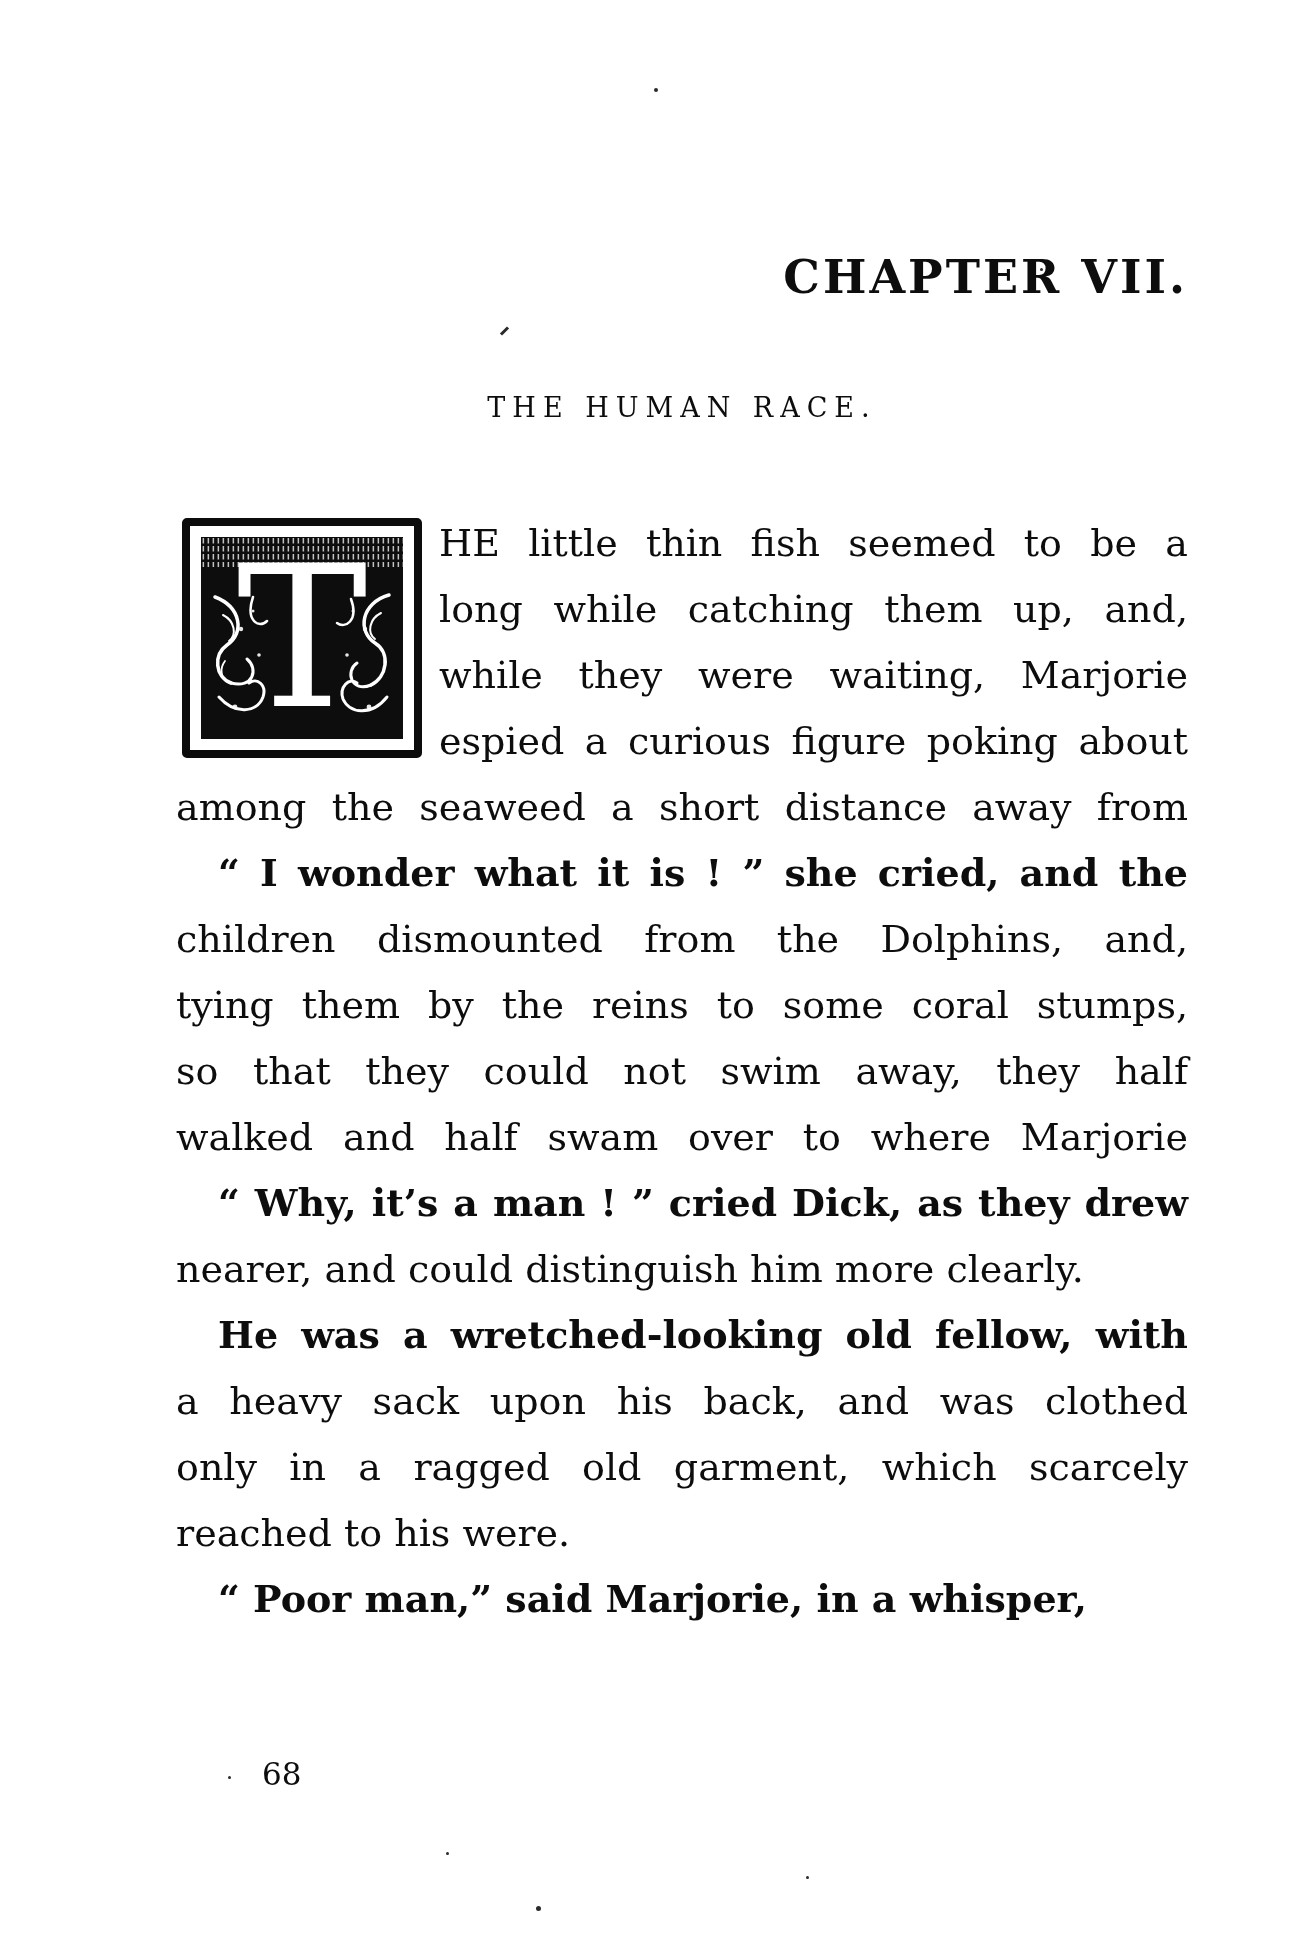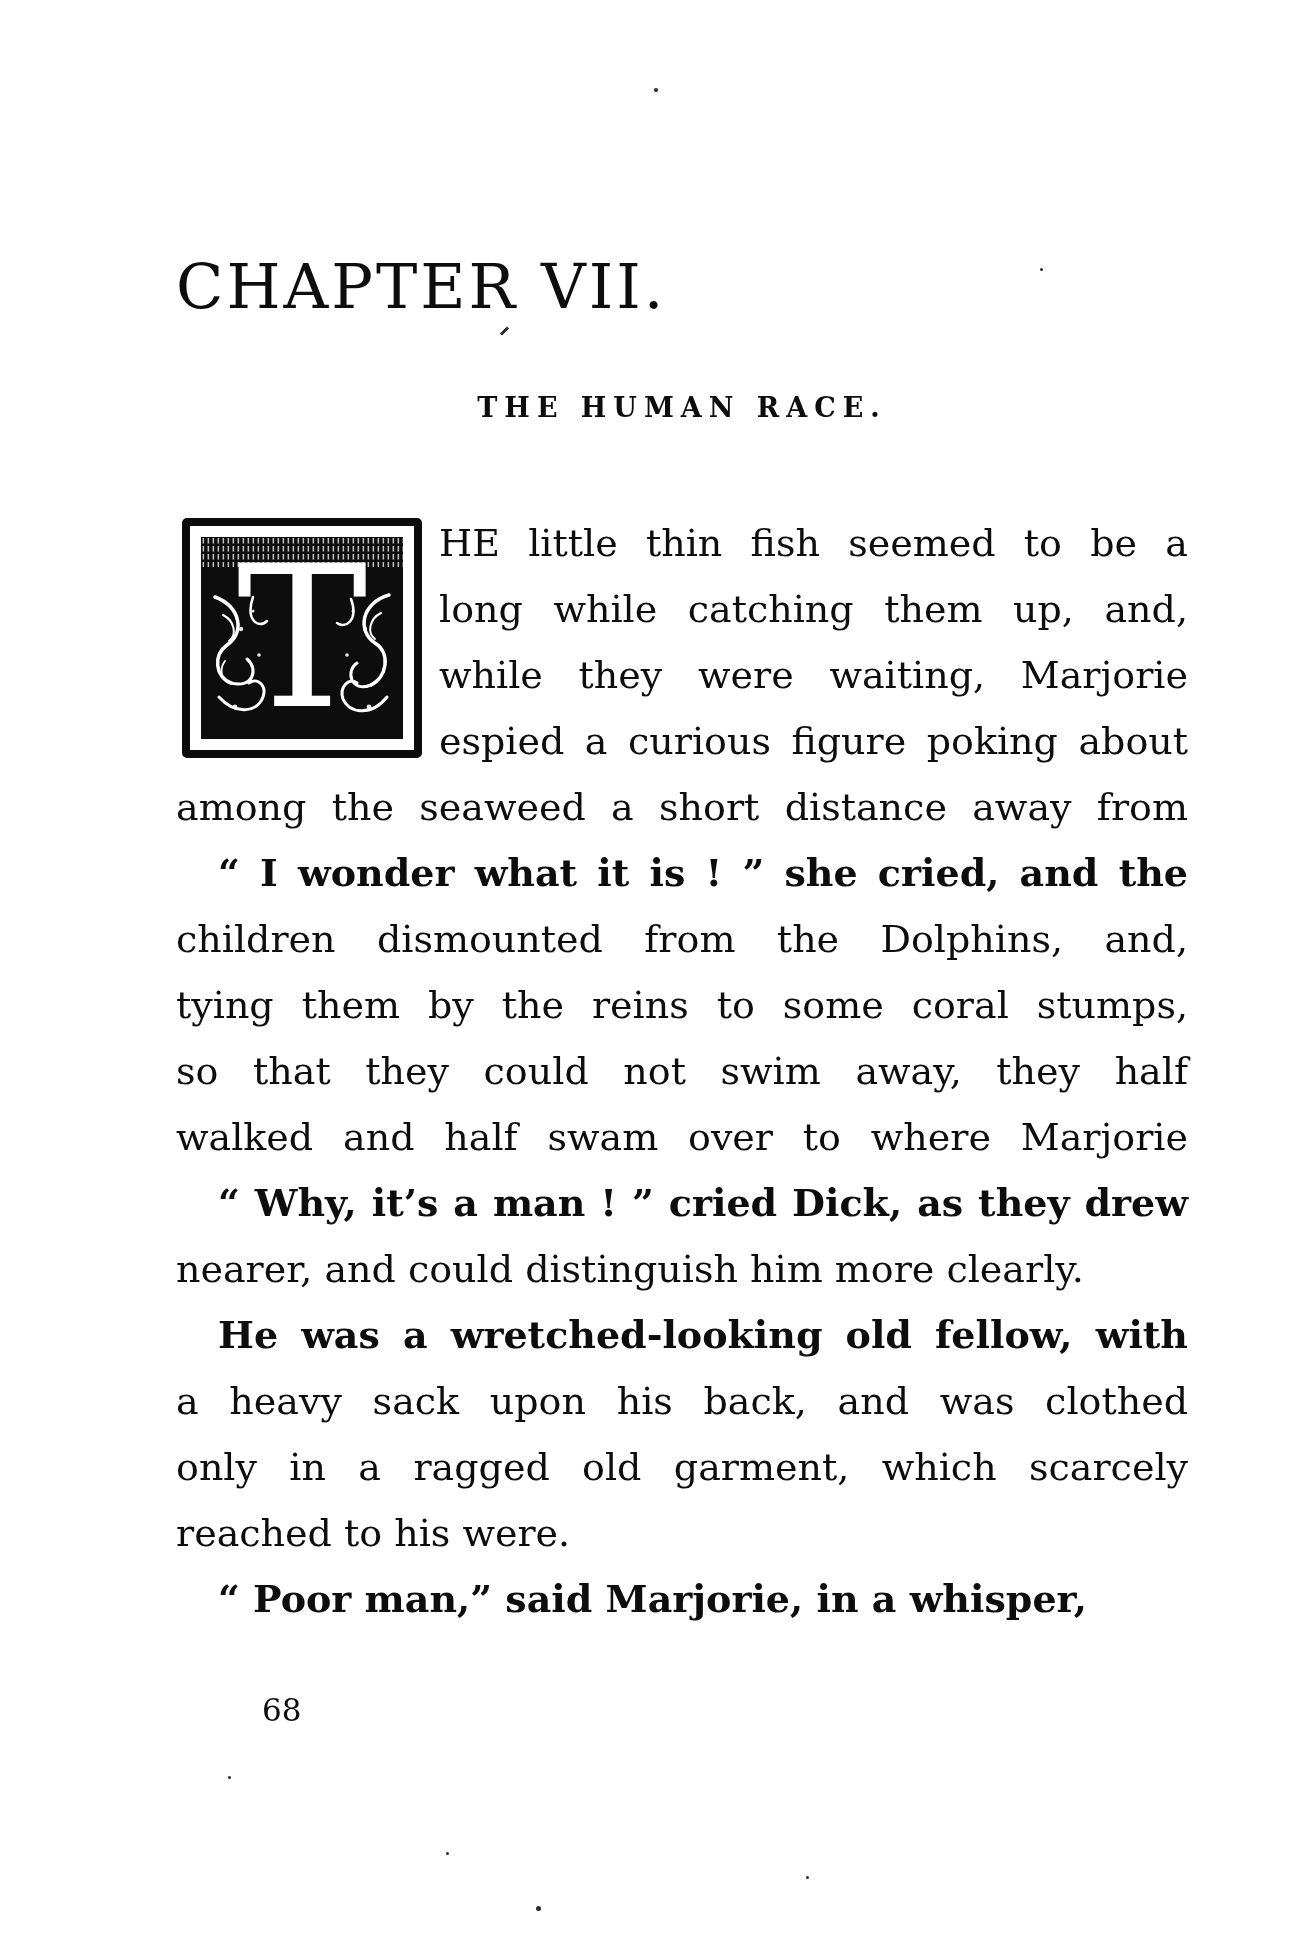--- a/index.html
+++ b/index.html
@@ -7,30 +7,30 @@
     position:relative;
     width:1307px; height:1952px;
     margin:0 auto;
     background:#ffffff;
     color:#0d0d0d;
     font-family:"DejaVu Serif", serif;
     overflow:hidden;
   }
   .chapter-title {
     position:absolute; left:176px; top:250px; width:1012px;
-    text-align:left;
-    font-size:62px; letter-spacing:3px;
-    font-weight:normal; margin:0;
+    text-align:right;
+    font-size:46px; letter-spacing:3px;
+    font-weight:bold; margin:0;
     white-space:nowrap;
   }
   .section-title {
     position:absolute; left:176px; top:392px; width:1012px;
     text-align:center;
     font-size:27px; letter-spacing:7px;
-    font-weight:bold; margin:0;
+    font-weight:normal; margin:0;
     white-space:nowrap;
   }
   .body-text {
     position:absolute; left:176px; top:510px; width:1012px;
     font-size:38px; line-height:66px;
   }
   .line {
     text-align:justify;
     text-align-last:justify;
     white-space:normal;
@@ -60,21 +60,21 @@
   }
   .dropcap-art { position:absolute; left:0; top:0; width:100%; height:100%; }
   .dropcap-letter {
     position:absolute; left:0; top:0; right:0; bottom:0;
     display:flex; align-items:center; justify-content:center;
     color:#ffffff;
     font-size:196px; line-height:1;
     font-family:"DejaVu Serif", serif;
   }
   .page-number {
-    position:absolute; left:262px; top:1692px;
+    position:absolute; left:262px; top:1756px;
     font-size:31px;
   }
   .speck {
     position:absolute;
     background:#2a2a2a;
     border-radius:50%;
   }
   .speck.slash { border-radius:0; transform:rotate(45deg); }
 </style>
 </head>

